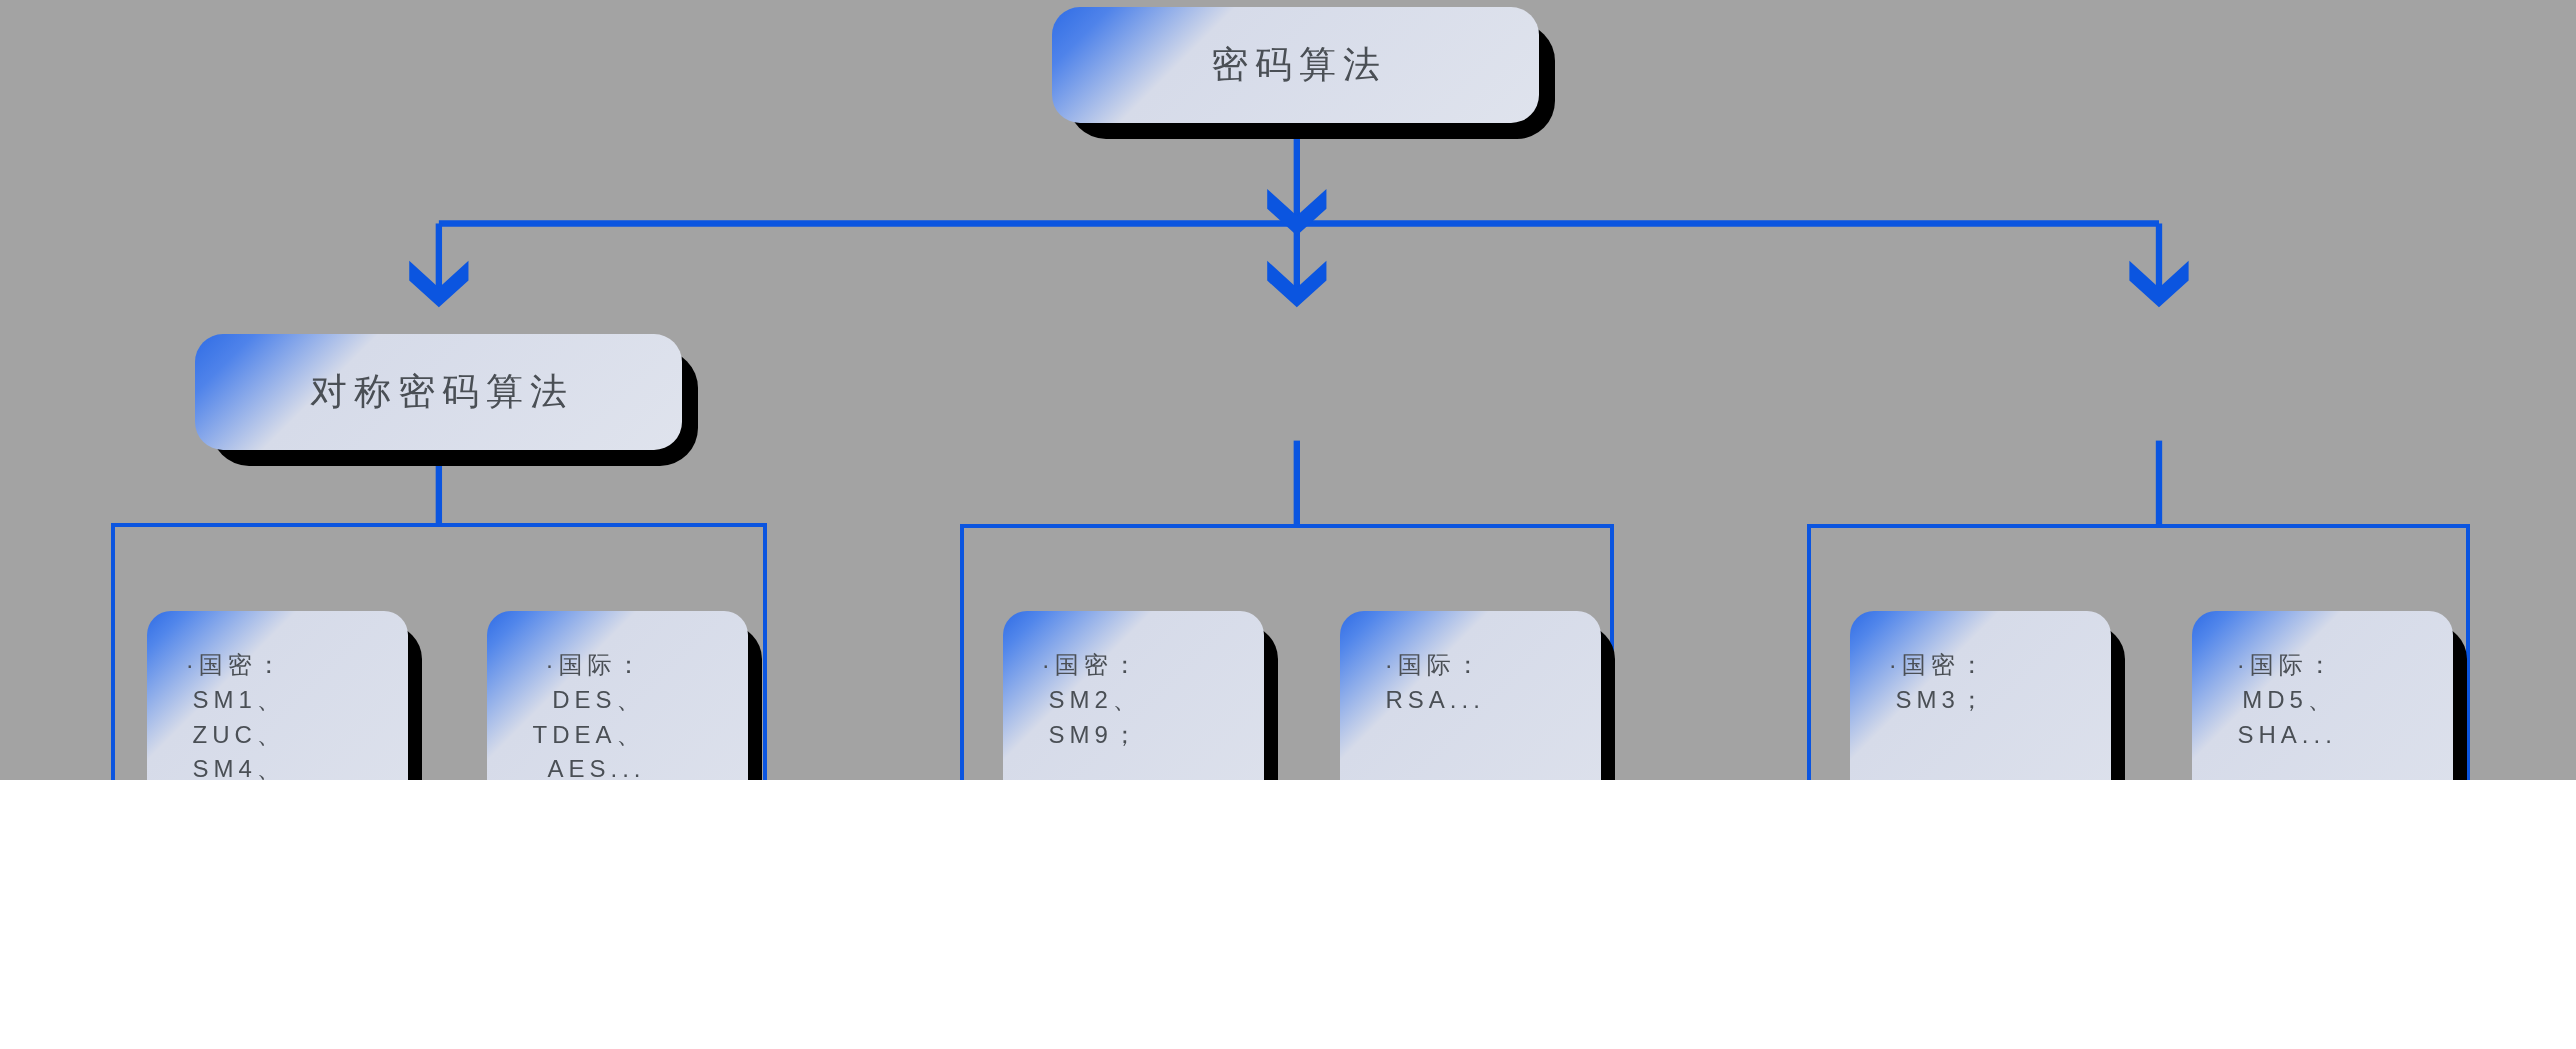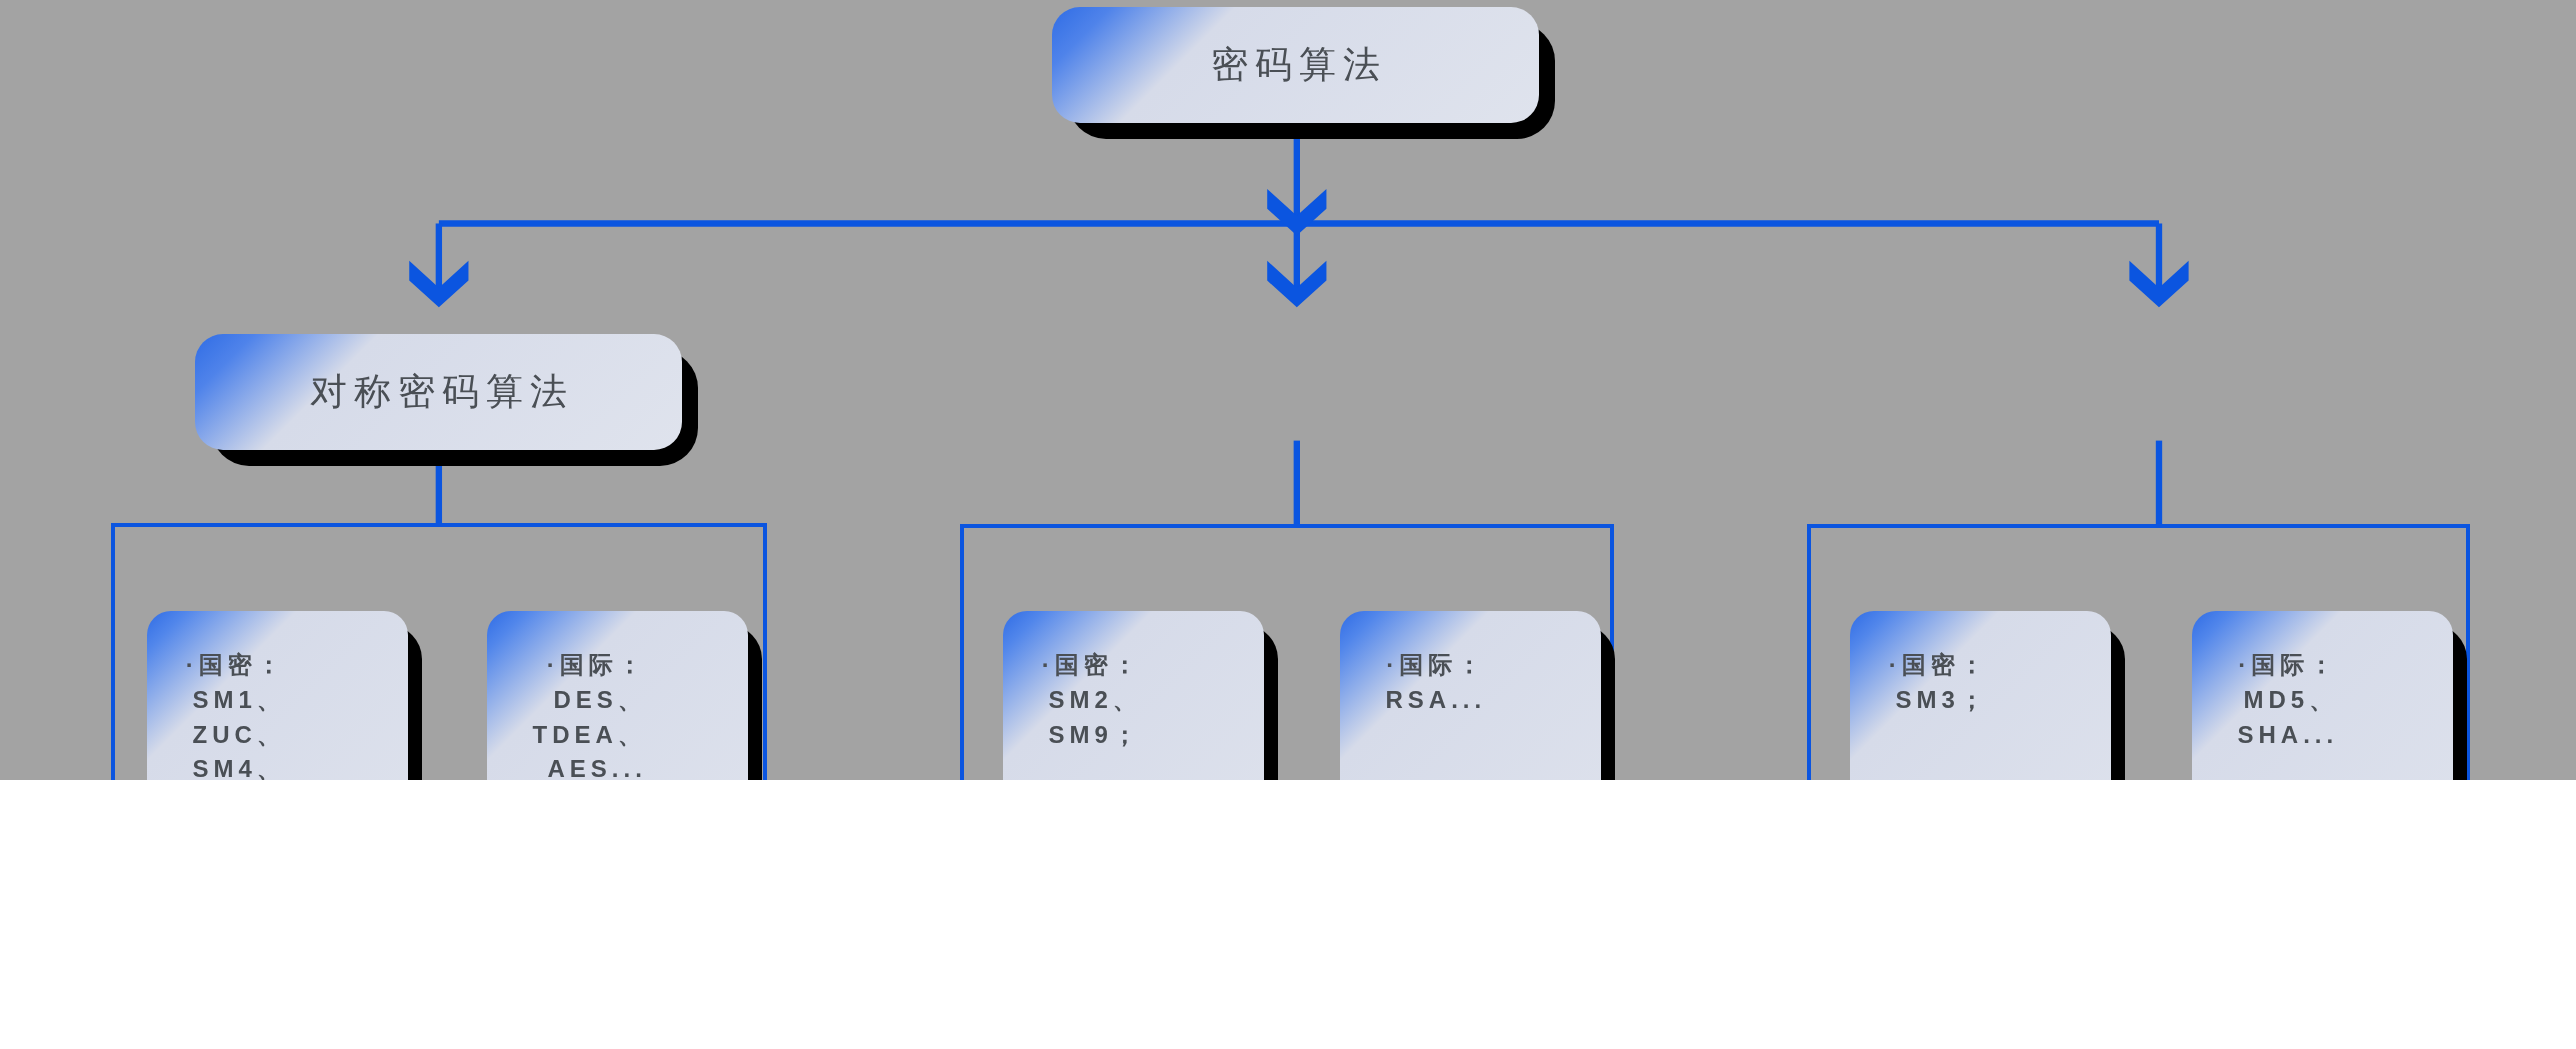--- a/index.html
+++ b/index.html
@@ -87,21 +87,21 @@
     white-space: nowrap;
     font-weight: 400;
   }
   .leaf-text {
     color: #4a4f55;
     font-size: 24px;
     letter-spacing: 5px;
     line-height: 1.45;
     white-space: pre;
     margin: 37px 0 16px 30px;
-    font-weight: 700;
+    font-weight: 400;
   }
   .leaf-text .ind { padding-left: 15.5px; }
 </style>
 </head>
 <body>
 
 <div id="canvas">
 
   <svg id="wires" viewBox="0 0 3653 1488" width="2576" height="1049" xmlns="http://www.w3.org/2000/svg">
     <g stroke="#0b55e0" stroke-width="9" fill="none">

